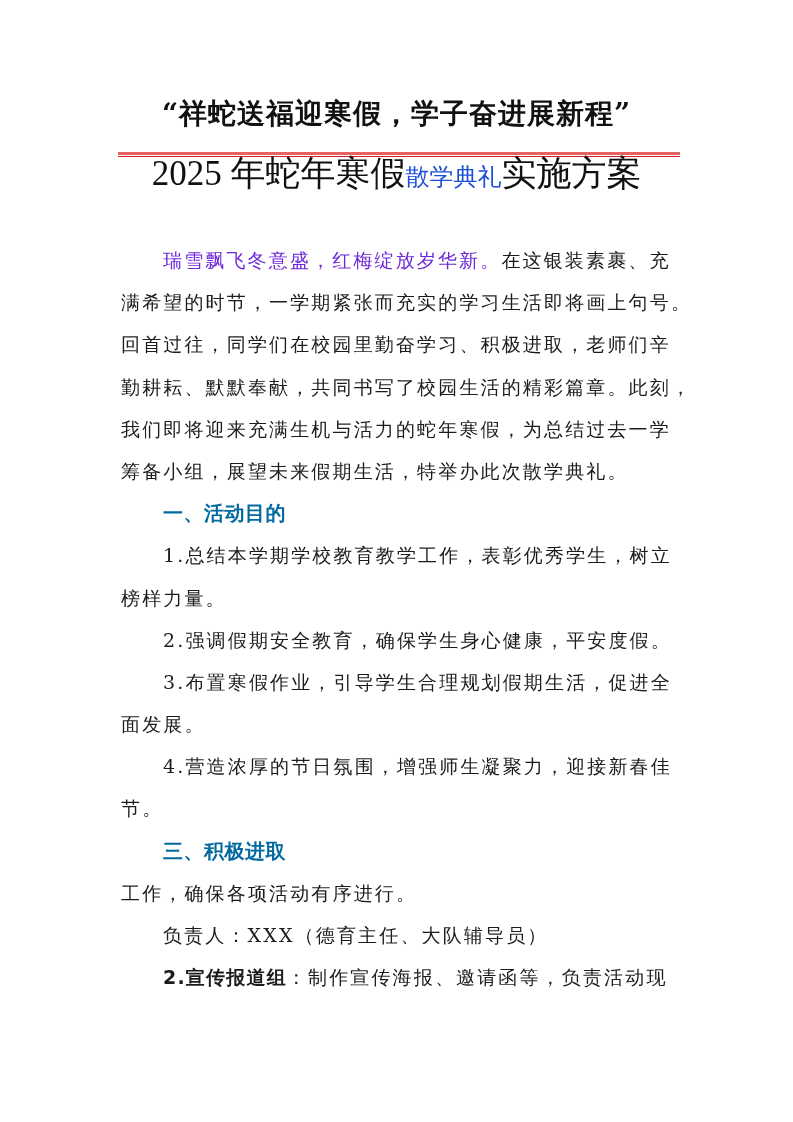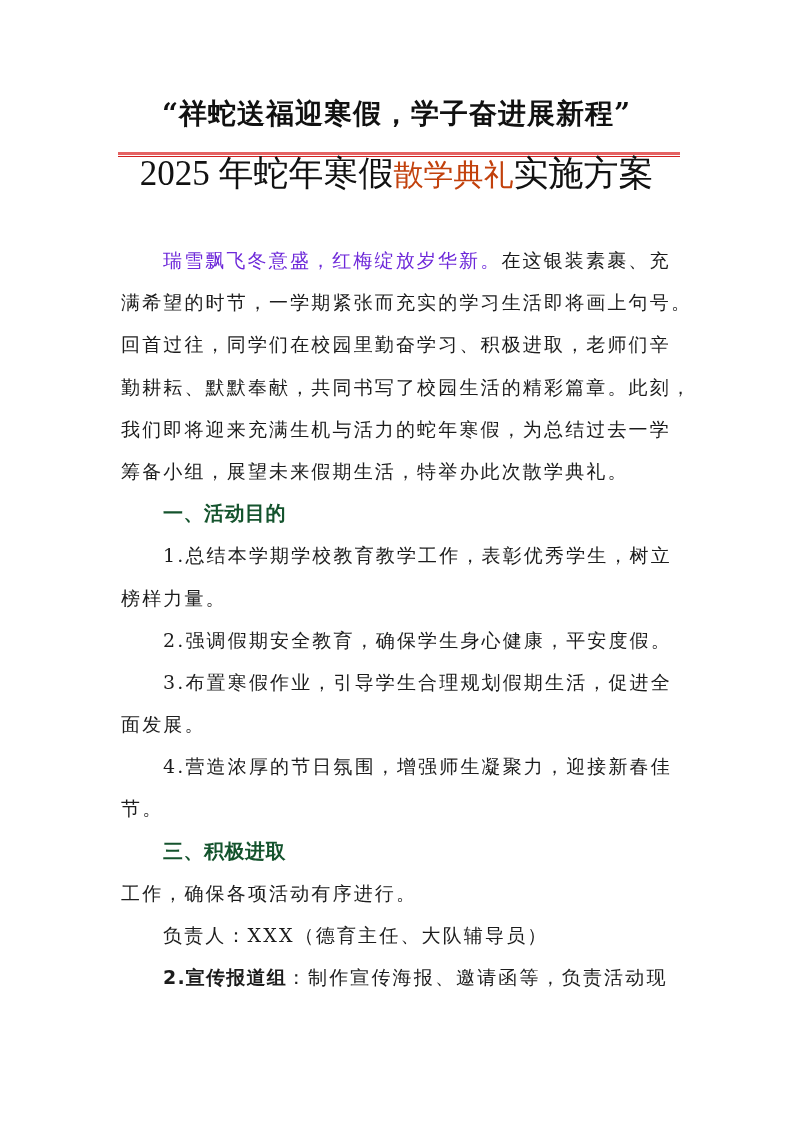--- a/index.html
+++ b/index.html
@@ -2,26 +2,26 @@
 <html><head>
 <meta charset="utf-8">
 <style>
   html, body { margin:0; padding:0; background:#ffffff; }
   body { width:793px; height:1122px; position:relative; overflow:hidden; font-family:"DejaVu Serif","Liberation Serif",serif; color:#1a1a1a; }
   .page { position:absolute; left:0; top:0; width:703px; height:1122px; background:#fff; }
   .subtitle { position:absolute; left:100px; top:96px; width:593px; text-align:center; font-family:"DejaVu Serif","Liberation Serif",serif; font-weight:bold; font-size:28px; letter-spacing:1px; color:#111; line-height:36px; white-space:nowrap; }
   .rule-thick { position:absolute; left:118px; top:152px; width:562px; height:3px; background:#e04848; opacity:0.85; }
   .rule-thin { position:absolute; left:118px; top:156px; width:562px; height:1px; background:#d22020; }
   .title { position:absolute; left:100px; top:152px; width:593px; text-align:center; font-family:"Liberation Serif","DejaVu Serif",serif; font-size:35px; line-height:44px; color:#111; white-space:nowrap; letter-spacing:0px; }
-  .title .red { color:#c2410c; font-size:30px; }
+  .title .red { color:#1d4ed8; font-size:24px; }
   .body { position:absolute; left:121px; top:239px; width:556px; }
   .line { height:42.2px; line-height:42.2px; font-size:19px; letter-spacing:2.15px; white-space:nowrap; color:#1c1c1c; }
   .indent { padding-left:42px; }
   .lead { color:#6d28d9; }
-  .h { font-family:"DejaVu Sans","Liberation Sans",sans-serif; font-weight:bold; font-size:20px; letter-spacing:0.5px; color:#14532d; }
+  .h { font-family:"DejaVu Sans","Liberation Sans",sans-serif; font-weight:bold; font-size:20px; letter-spacing:0.5px; color:#0369a1; }
   .b { font-family:"DejaVu Sans","Liberation Sans",sans-serif; font-weight:bold; letter-spacing:1.2px; }
 </style>
 </head>
 <body>
 
 <div class="page">
 
   <div class="subtitle">“祥蛇送福迎寒假，学子奋进展新程”</div>
 
   <div class="rule-thick"></div>

